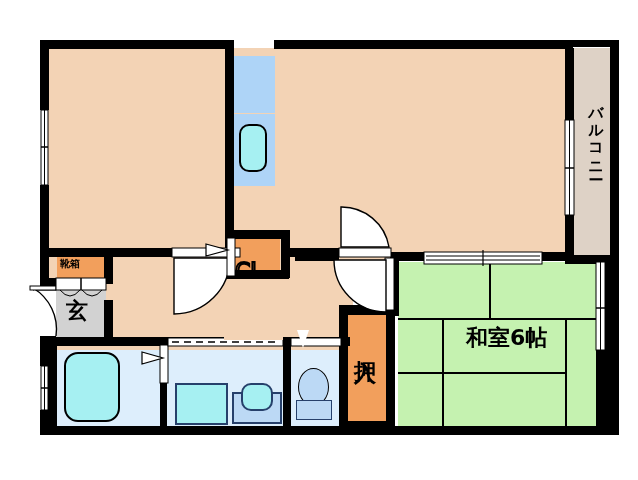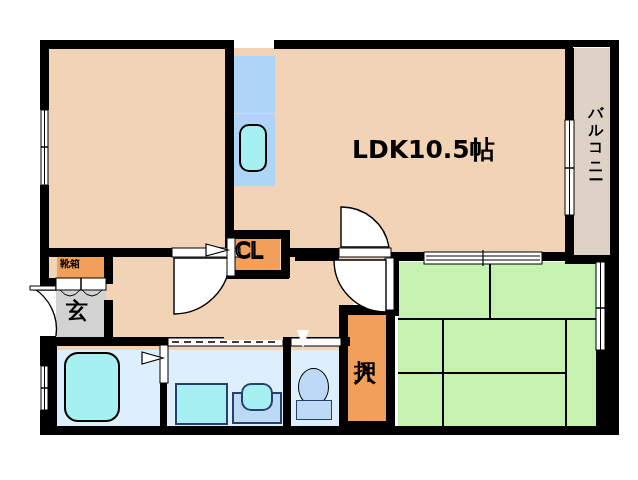--- a/index.html
+++ b/index.html
@@ -279,26 +279,26 @@
       <line x1="483" y1="250" x2="483" y2="266" stroke="#000" stroke-width="1.2"></line>
     </g>
 
     <g>
       <line x1="573" y1="46" x2="619" y2="46" stroke="#000" stroke-width="2"></line>
       <line x1="613" y1="44" x2="613" y2="258" stroke="#000" stroke-width="1.2"></line>
     </g>
   </svg>
 
 
-  <div class="label label-lg" style="left:352px; top:137px;">LDK10.5帖</div>
-
+
+  <div class="label label-md" style="left:466px; top:327px;">和室6帖</div>
 
   <div class="label label-sm vert" style="left:588px; top:95px;">バルコニー</div>
 
-  <div class="label label-md label-outline" style="left:235px; top:240px;">CL</div>
+  <div class="label label-md label-outline" style="left:235px; top:260px;">CL</div>
 
   <div class="label label-md vert" style="left:354px; top:342px;">押入</div>
 
   <div class="label label-xs" style="left:60px;  top:259px;">靴箱</div>
 
   <div class="label label-md" style="left:66px;  top:300px;">玄</div>
 
 </div>
 
 </body></html>

